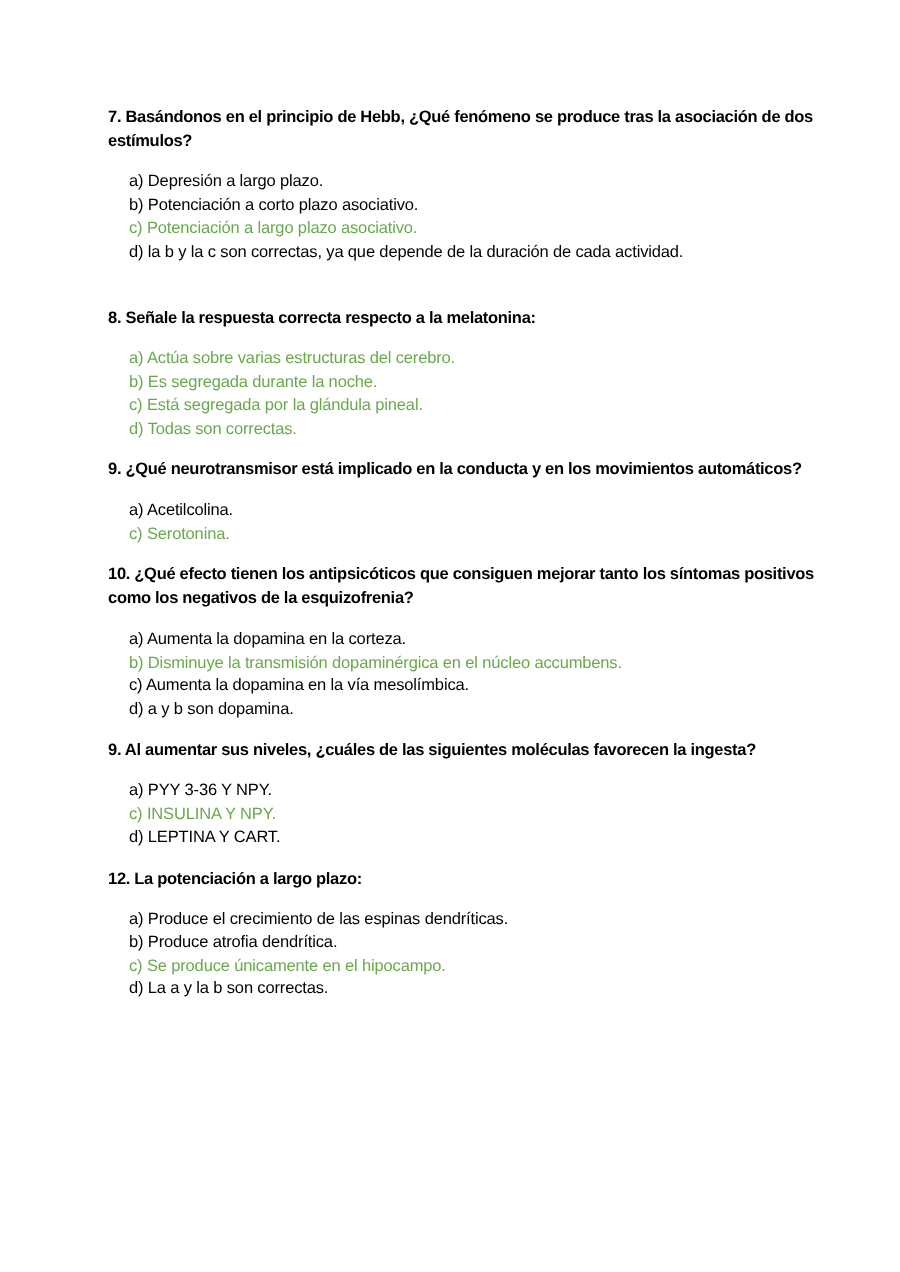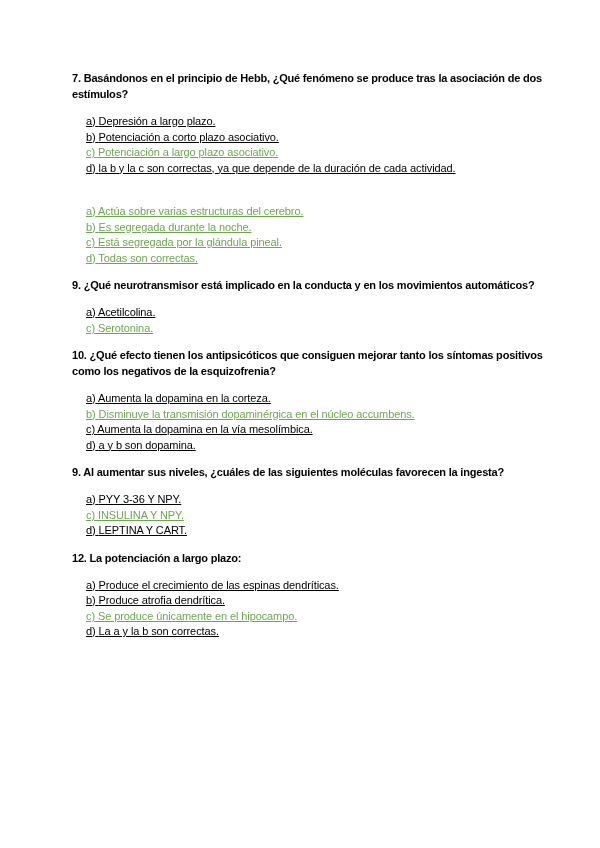--- a/index.html
+++ b/index.html
@@ -37,21 +37,20 @@
   .options {
     margin: 12px 0 0 14px;
   }
   .option {
     font-size: 11px;
     font-weight: normal;
     line-height: 15.5px;
     letter-spacing: -0.1px;
     color: #000000;
     white-space: nowrap;
-    text-decoration: underline;
   }
   .option.correct,
   .option.correct .opt-label,
   .option.correct .opt-text {
     color: var(--correct-color, #6aa84f);
   }
 </style>
 </head>
 <body>
 
@@ -64,20 +63,21 @@
 
   <div class="option"><span class="opt-label">b)</span> <span class="opt-text">Potenciación a corto plazo asociativo.</span></div>
 
   <div class="option correct"><span class="opt-label">c)</span> <span class="opt-text">Potenciación a largo plazo asociativo.</span></div>
 
   <div class="option"><span class="opt-label">d)</span> <span class="opt-text">la b y la c son correctas, ya que depende de la duración de cada actividad.</span></div>
 </div>
   </section>
 
   <section class="question">
+    <h2 class="q-heading"><span class="q-num">8.</span> <span class="q-text">Señale la respuesta correcta respecto a la melatonina:</span></h2>
     <div class="options">
   <div class="option correct"><span class="opt-label">a)</span> <span class="opt-text">Actúa sobre varias estructuras del cerebro.</span></div>
 
   <div class="option correct"><span class="opt-label">b)</span> <span class="opt-text">Es segregada durante la noche.</span></div>
 
   <div class="option correct"><span class="opt-label">c)</span> <span class="opt-text">Está segregada por la glándula pineal.</span></div>
 
   <div class="option correct"><span class="opt-label">d)</span> <span class="opt-text">Todas son correctas.</span></div>
 </div>
   </section>

